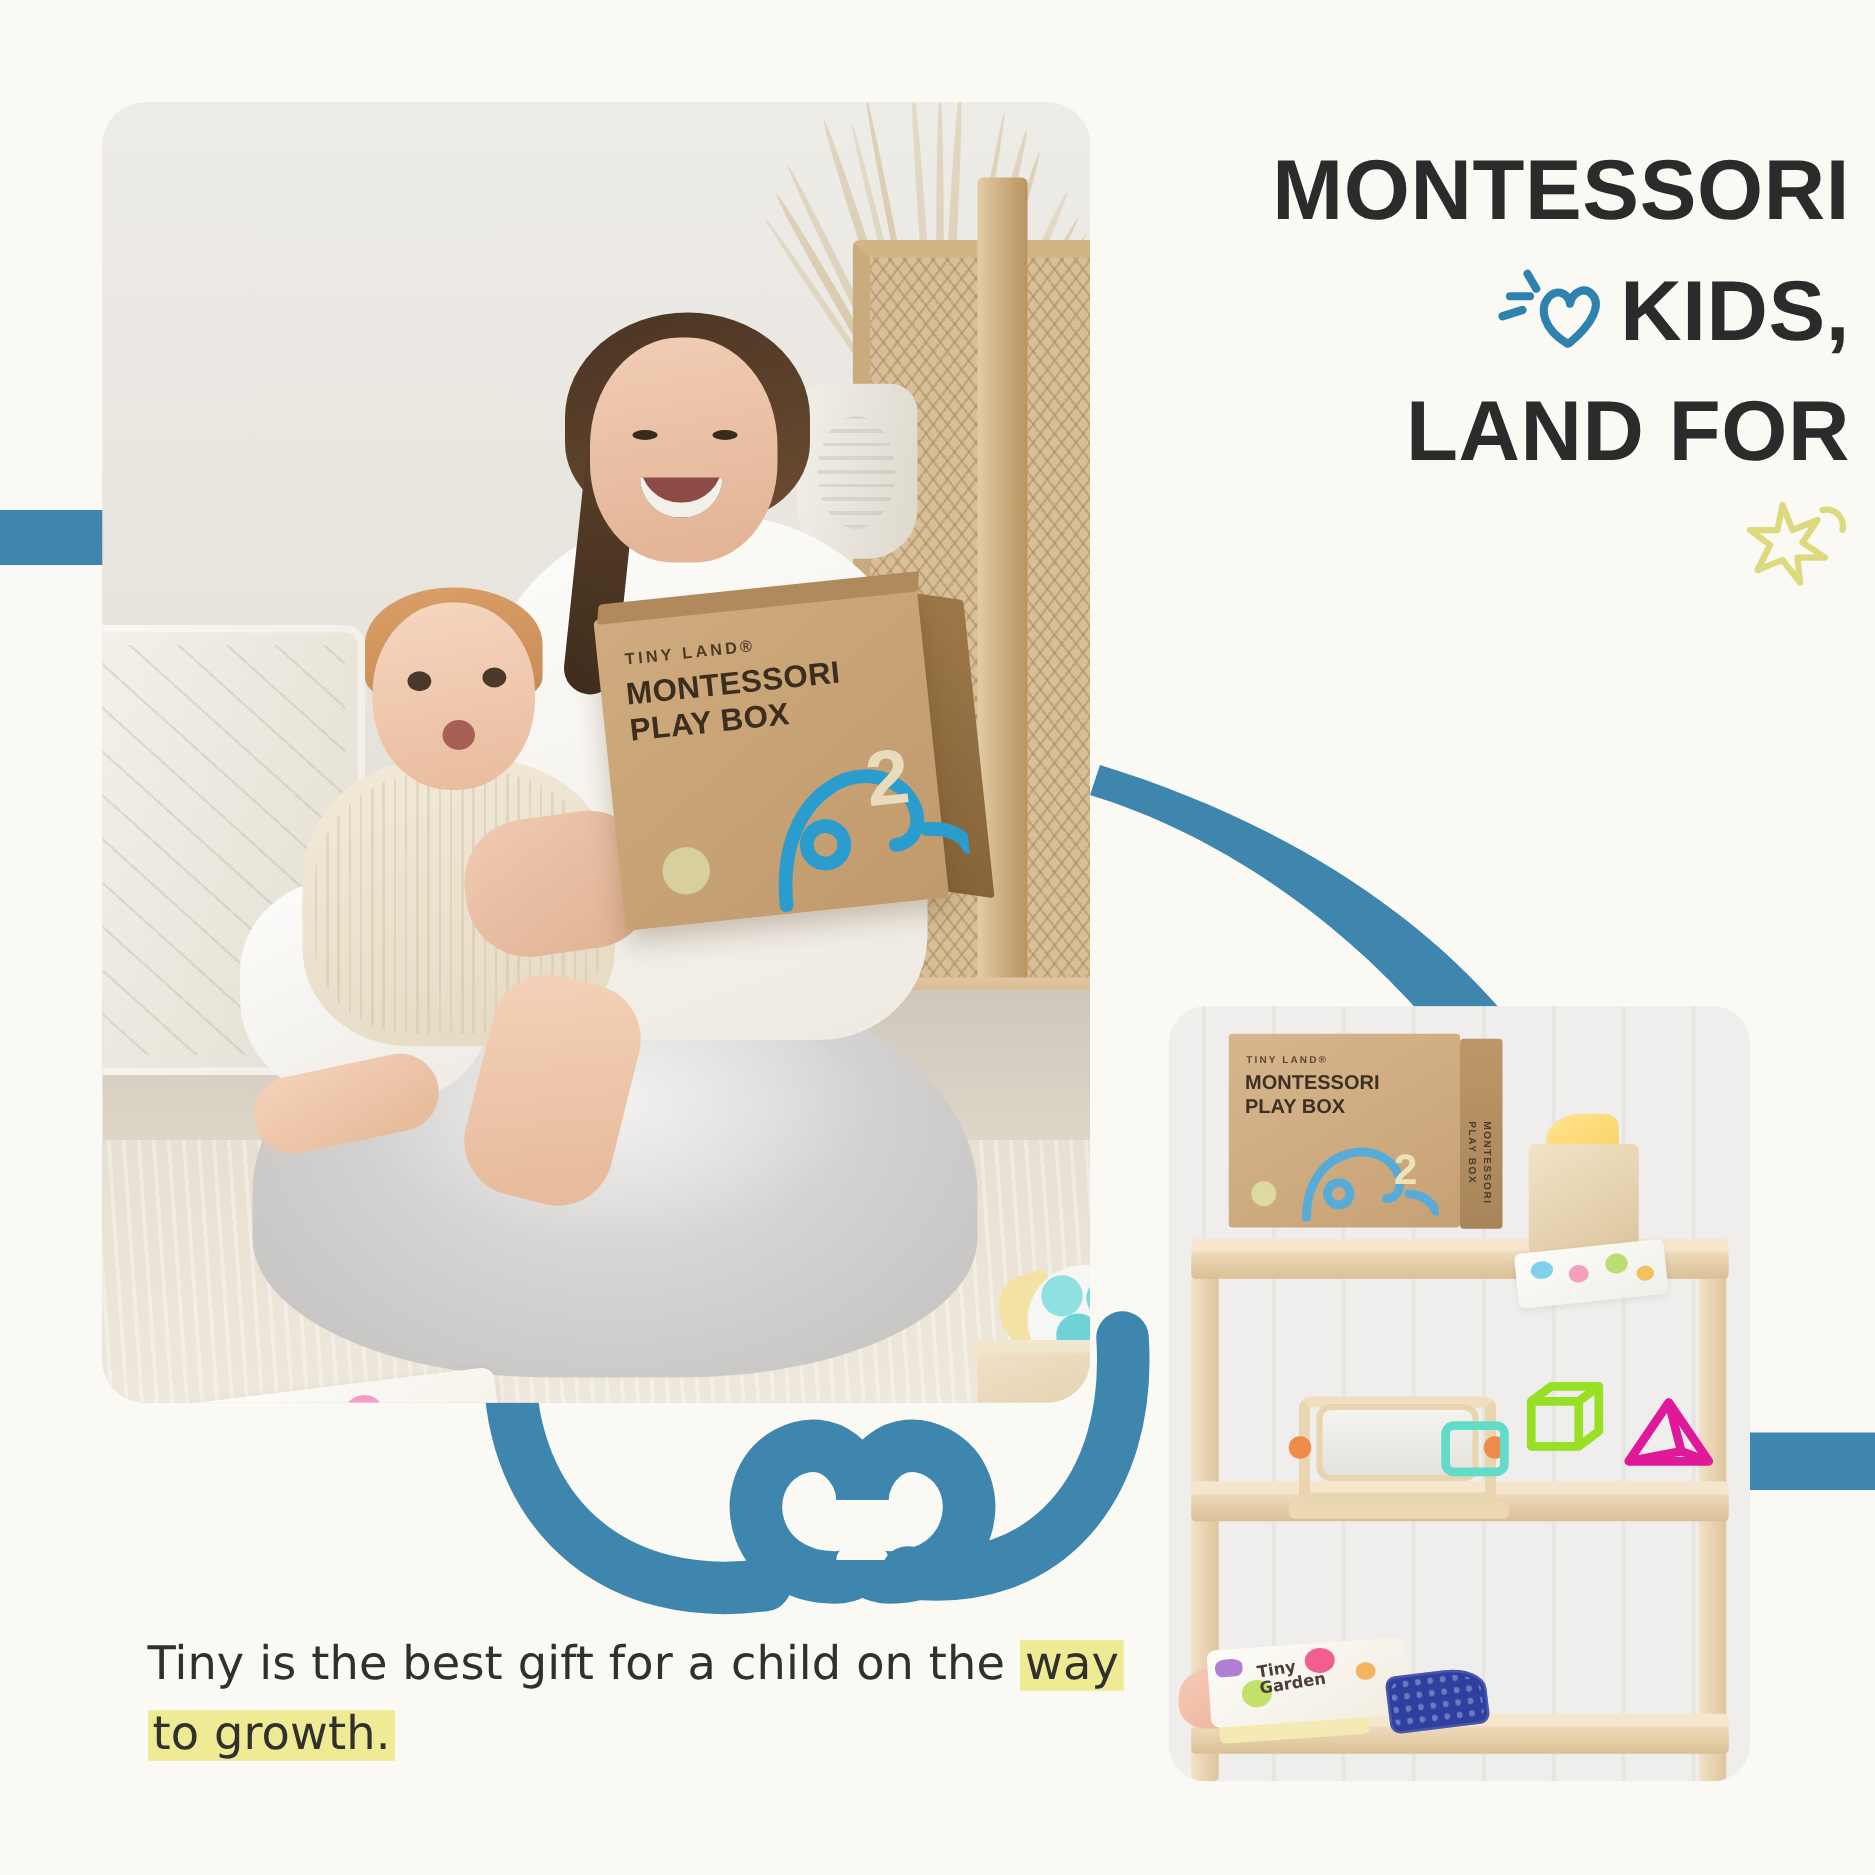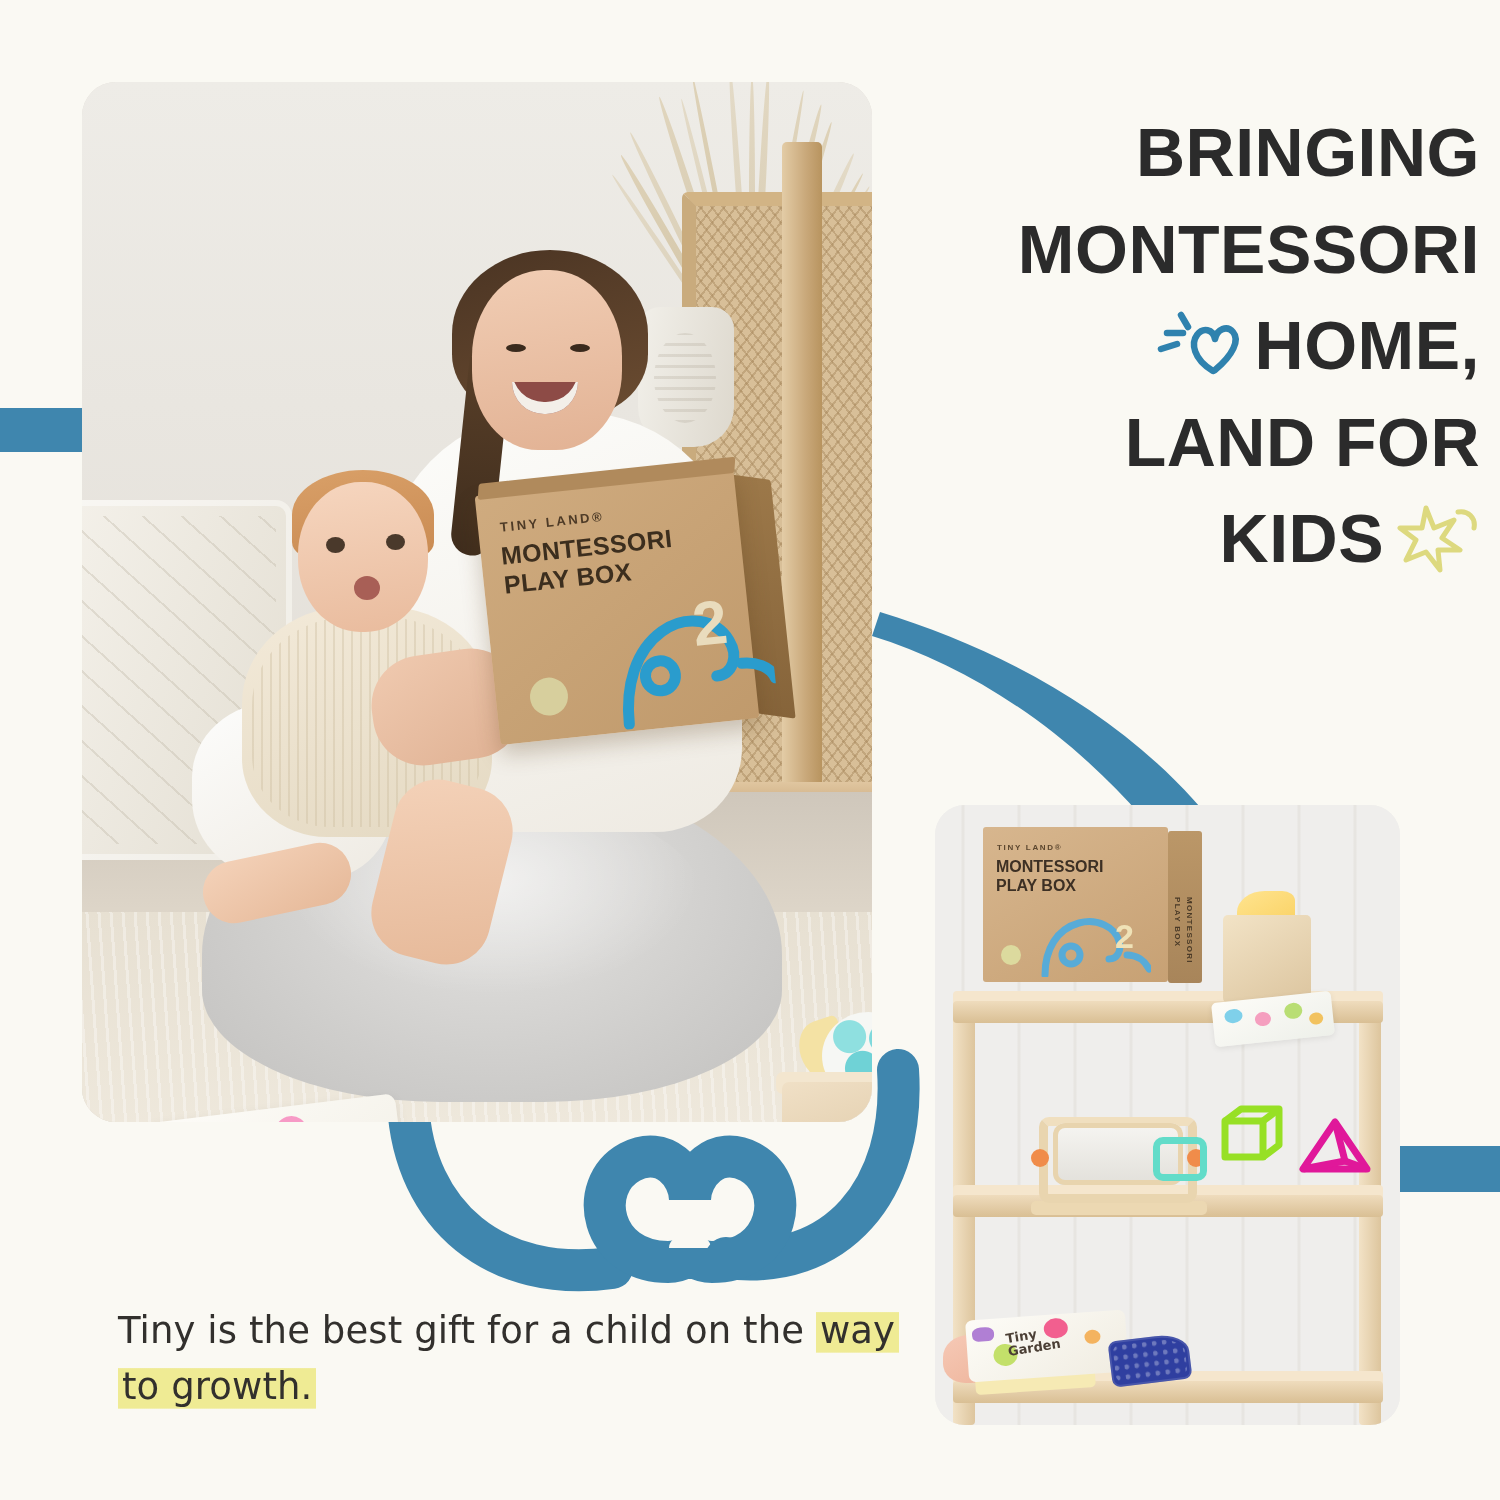--- a/index.html
+++ b/index.html
@@ -575,41 +575,37 @@
       <div class="sb-label">
         <span>Tiny</span><br>
         <span>Garden</span>
       </div>
     </div>
     <div class="knit"></div>
   </div>
 
   <div class="headline">
     <div class="hl-row">
-      <span>BRINGING</span>
-    </div>
-    <div class="hl-row">
       <span>MONTESSORI</span>
     </div>
     <div class="hl-row">
       <svg class="heart-icon" viewBox="0 0 86 66">
         <g fill="none" stroke="#2f82ae" stroke-width="6.5" stroke-linecap="round">
           <path d="M 4,40 L 20,35"></path>
           <path d="M 10,24 L 26,24"></path>
           <path d="M 24,6 L 31,18"></path>
         </g>
         <path d="M 56,62 C 36,50 34,34 40,26 C 46,18 56,20 58,30 C 60,20 70,16 76,23 C 83,31 76,46 58,61 Z" fill="none" stroke="#2f82ae" stroke-width="6.5" stroke-linejoin="round" stroke-linecap="round"></path>
       </svg>
-      <span>HOME,</span>
+      <span>KIDS,</span>
     </div>
     <div class="hl-row">
       <span>LAND FOR</span>
     </div>
     <div class="hl-row">
-      <span>KIDS</span>
       <svg class="star-icon" viewBox="0 0 84 76">
         <path d="M 30,10 L 38,30 L 58,22 L 46,40 L 64,52 L 42,52 L 44,72 L 30,54 L 10,62 L 20,42 L 4,30 L 26,30 Z" fill="none" stroke="#ddd97f" stroke-width="5" stroke-linejoin="round"></path>
         <path d="M 62,14 C 72,12 80,20 78,30" fill="none" stroke="#ddd97f" stroke-width="5" stroke-linecap="round"></path>
       </svg>
     </div>
   </div>
 
   <div class="caption">
     <span>Tiny is the best gift for a child on the</span>
     <span class="hl-mark">way to growth.</span>

